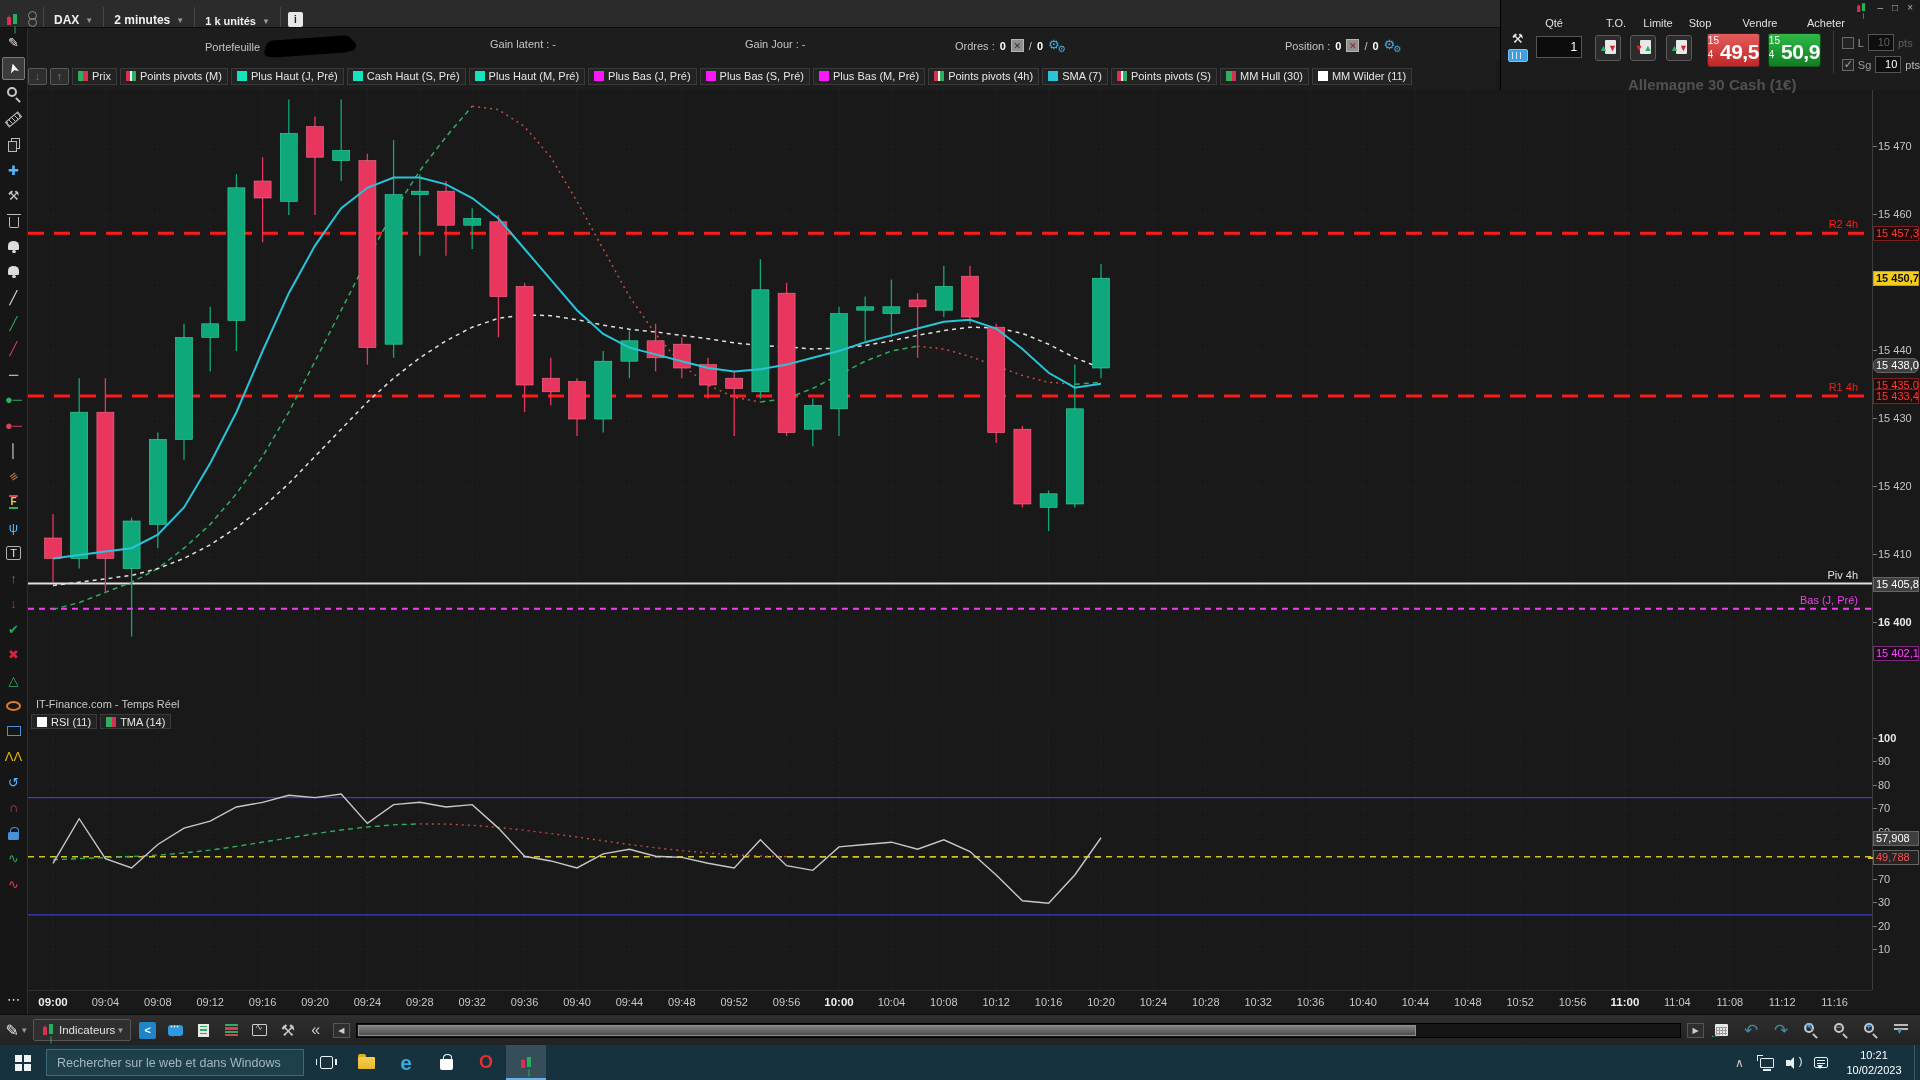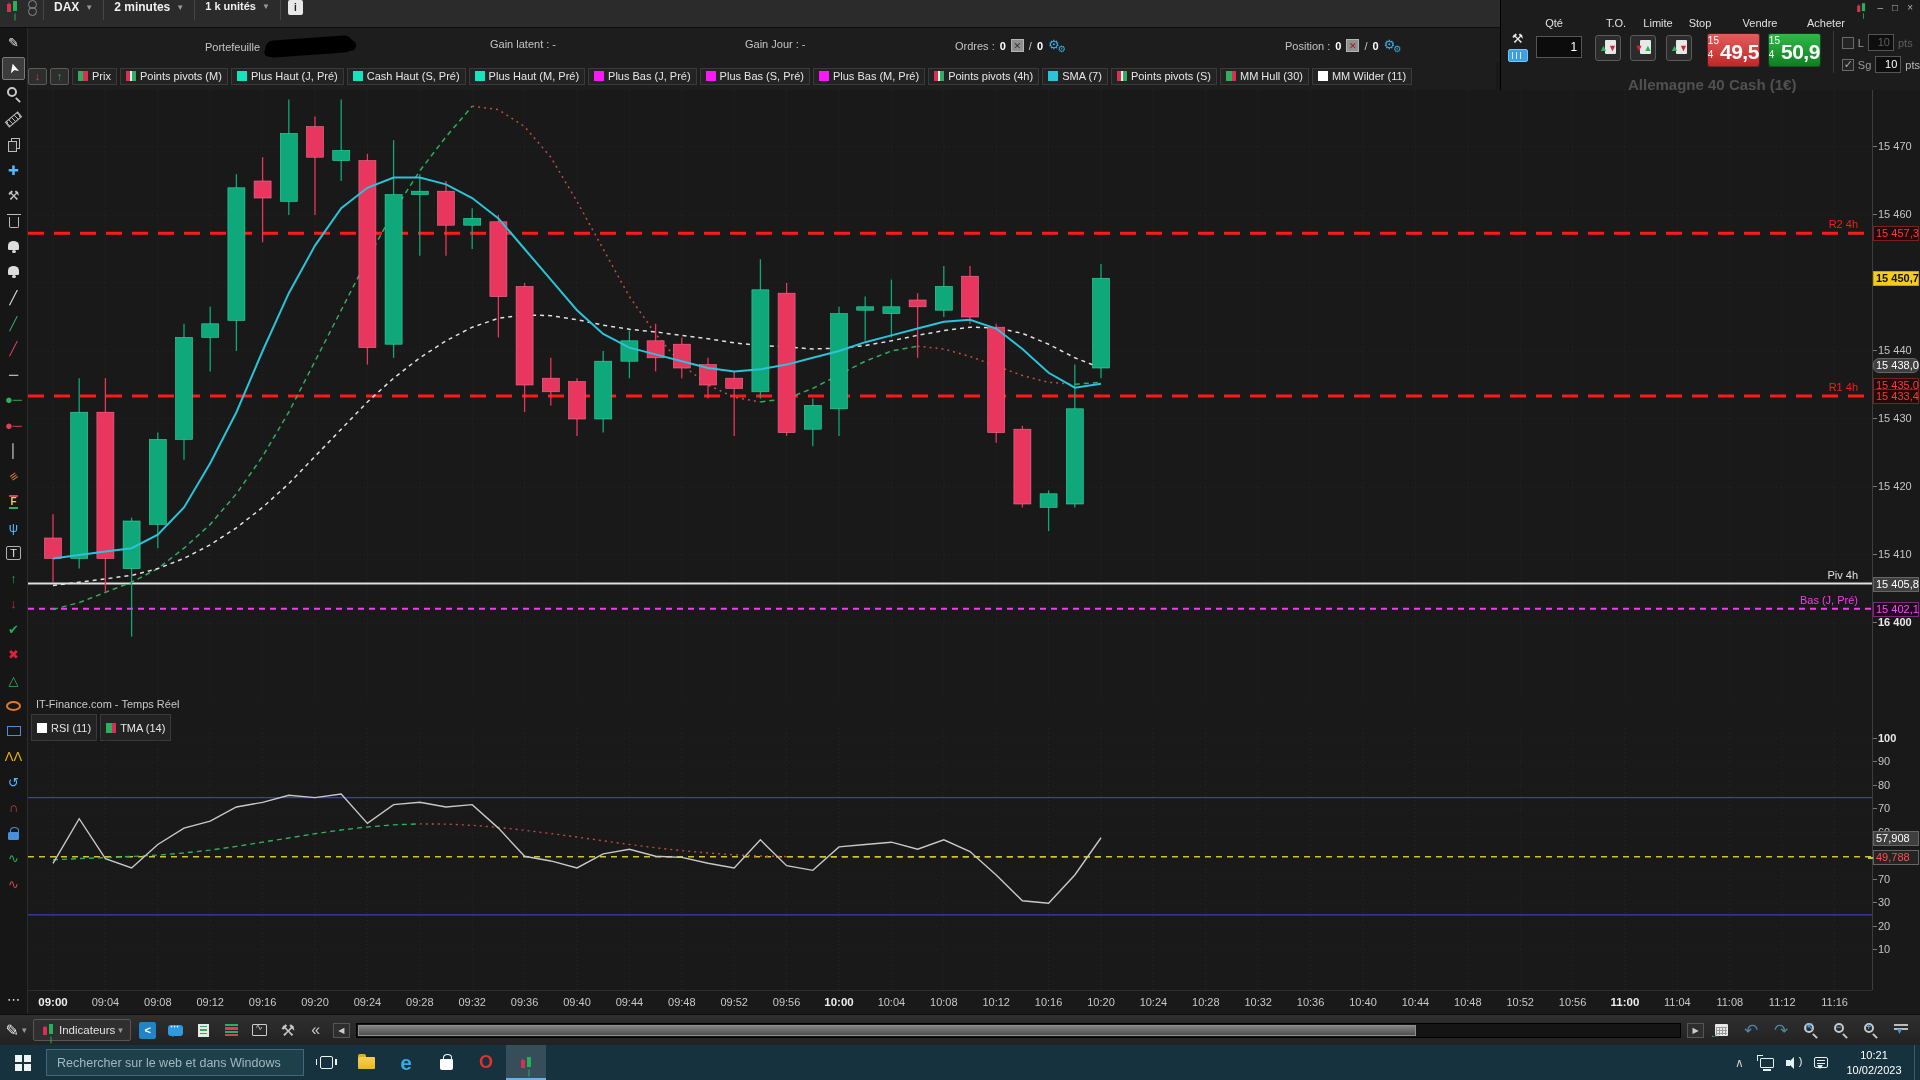--- a/index.html
+++ b/index.html
@@ -2,21 +2,21 @@
 <html><head>
 <meta charset="utf-8">
 <style>
   * { margin:0; padding:0; box-sizing:border-box; }
   html,body { width:1920px; height:1080px; overflow:hidden; background:#101010;
     font-family:"Liberation Sans","DejaVu Sans",sans-serif; }
   .app { position:absolute; inset:0 0 35px 0; background:#191919; }
 
   
   .titlebar { position:absolute; top:0; left:0; right:420px; height:28px; background:#2b2b2b;
-    border-bottom:1px solid #0d0d0d; display:flex; align-items:flex-start; gap:7px; padding-left:5px; z-index:5;}
+    border-bottom:1px solid #0d0d0d; display:flex; align-items:flex-end; gap:7px; padding-left:5px; z-index:5;}
   .vsep { width:1px; height:20px; background:#464646; }
   .dd { color:#f0f0f0; font-size:12px; font-weight:bold; display:flex; gap:6px; align-items:center; padding:0 3px; cursor:default;}
   .caret { color:#9a9a9a; font-size:8px; }
   .info-btn { width:15px; height:15px; background:#e8e8e8; border-radius:2px; color:#222;
     font-weight:bold; font-size:10px; text-align:center; line-height:15px; }
   .shp-linkrings{ width:9px; height:16px; position:relative; }
   .shp-linkrings::before,.shp-linkrings::after{ content:""; position:absolute; left:1px; width:7px; height:7px;
     border:1.5px solid #8a8a8a; border-radius:50%; }
   .shp-linkrings::before{ top:0; } .shp-linkrings::after{ bottom:0; }
 
@@ -94,34 +94,34 @@
     font-size:13px; border:1px solid transparent; border-radius:2px;}
   .tool.selected { background:#3c3c3c; border-color:#7a7a7a; }
   .tool.boxed span{ border:1px solid #b0b0b0; border-radius:2px; padding:0 3px; font-size:11px;}
   .tool.last { margin-top:auto; margin-bottom:3px;}
 
   
   .chart-wrap { position:absolute; left:28px; top:90px; width:1844px; height:900px; background:#191919; }
   .watermark { position:absolute; top:76px; left:1628px; color:#515151; font-size:15px; font-weight:bold; z-index:7;}
   .feed-label { position:absolute; top:608px; left:8px; font-size:11px; color:#c8c8c8; }
   .rsi-legend { position:absolute; top:624px; left:3px; display:flex; gap:3px; font-size:11px; color:#e6e6e6;}
-  .rsi-legend .chip{ height:27px; }
+  .rsi-legend .chip{ height:15px; }
   svg { position:absolute; left:0; display:block; }
 
   
   .price-axis { position:absolute; left:1872px; top:90px; width:48px; height:900px; background:#191919;
     border-left:1px solid #3d3d3d; font-size:11px; color:#c4c4c4; z-index:3;}
   .ptick { position:absolute; left:5px; white-space:nowrap;}
   .ptick::before { content:""; position:absolute; left:-5px; top:6px; width:4px; height:1px; background:#777;}
   .ptick.bold { font-weight:bold; color:#e8e8e8; }
   .plabel { position:absolute; left:0; right:1px; padding:0 2px; border:1px solid #666; background:#3f3f3f;
     color:#fff; font-size:11px; line-height:13px; white-space:nowrap; z-index:2;}
   .plabel.red { background:#200a0a; border-color:#7a2020; color:#ff3838; }
   .plabel.yellow { background:#f2cd1d; border-color:#c7a500; color:#101010; font-weight:bold; z-index:3;}
-  .plabel.magenta { background:#1e0a1e; border-color:#7a2a7a; color:#ff45ff; }
+  .plabel.magenta { background:#1e0a1e; border-color:#7a2a7a; color:#ff45ff;margin-top:44px; }
   .plabel.ytick::before { content:""; position:absolute; left:-6px; top:6px; width:5px; height:2px; background:#cfc42b;}
 
   
   .time-axis { position:absolute; left:28px; top:990px; width:1844px; height:24px; background:#191919;
     border-top:1px solid #2e2e2e; color:#c8c8c8; font-size:11px; }
   .ttick { position:absolute; top:5px; transform:translateX(-50%); }
   .ttick.bold { font-weight:bold; color:#ececec; font-size:11.5px;}
 
   
   .bottom-toolbar { position:absolute; left:0; right:0; top:1014px; height:31px;
@@ -394,21 +394,21 @@
         <div class="lsg-row">
           <span class="cb checked"></span>
           <span>Sg</span>
           <span class="pts-box">10</span>
           <span class="unit">pts</span>
         </div>
       </div>
     </div>
   </div>
 
-  <div class="watermark">Allemagne 40 Cash (1€)</div>
+  <div class="watermark">Allemagne 30 Cash (1€)</div>
 
   <div class="left-toolbar" id="left-toolbar">
       <div class="tool">
         <span style="color: rgb(232, 232, 232); display: inline-block;">✎</span>
       </div>
       <div class="tool selected">
         <span style="color: rgb(255, 255, 255); transform: rotate(-105deg); display: inline-block;">➤</span>
       </div>
       <div class="tool">
         <span class="shp shp-magnifier"></span>

